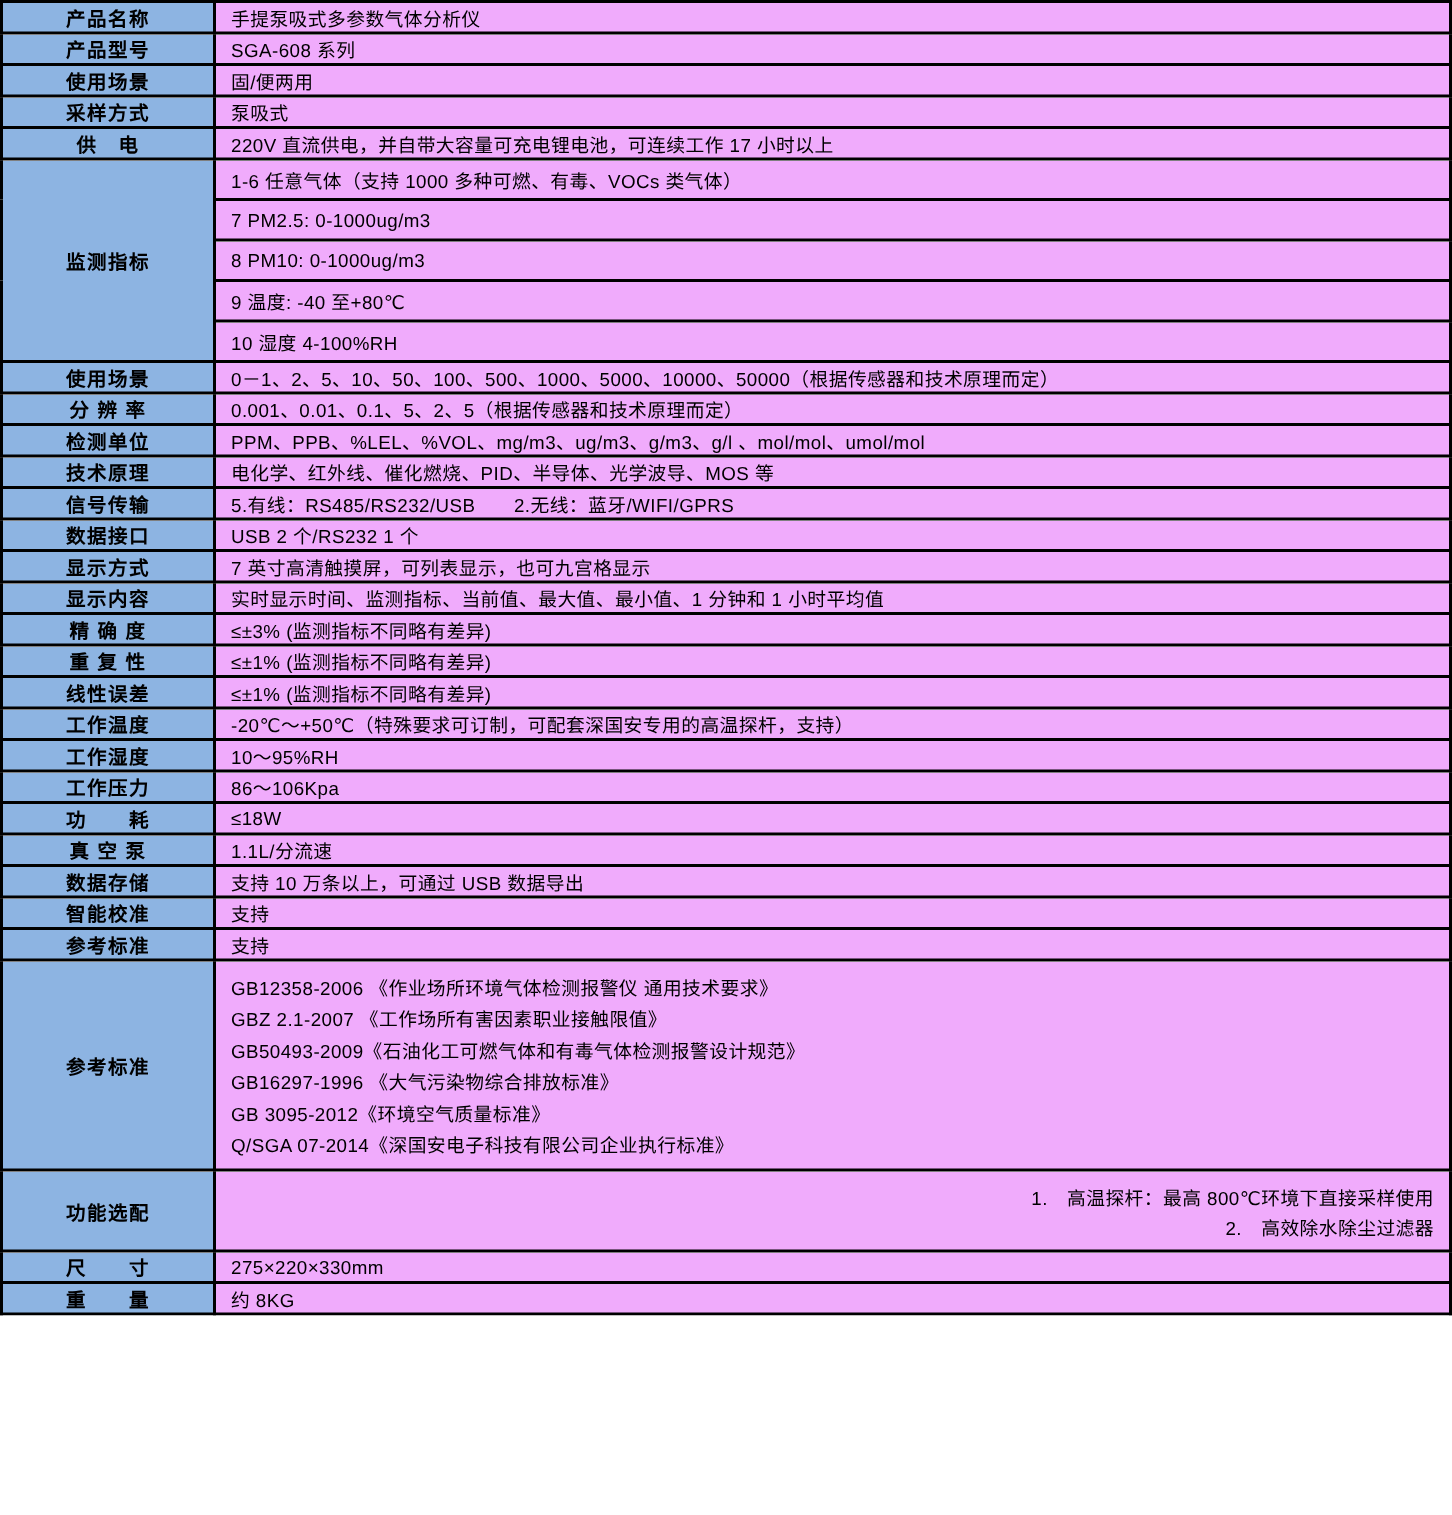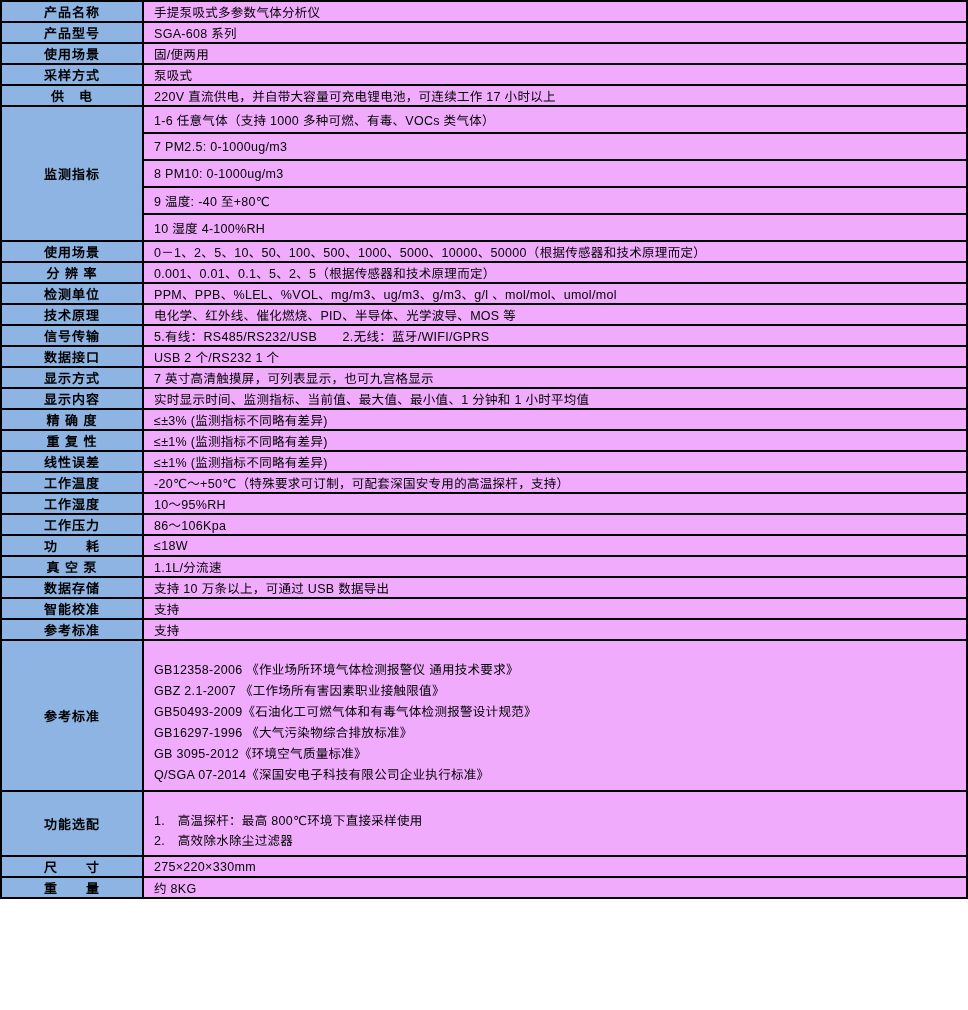--- a/index.html
+++ b/index.html
@@ -39,31 +39,32 @@
     padding: 0 10px;
     letter-spacing: 0.3px;
   }
   tr.r {
     height: 19px;
   }
   tr.r-sub {
     height: 27px;
   }
   td.value.multi {
-    padding-top: 19px;
+    padding-top: 8px;
     padding-bottom: 4px;
     margin-left: 20px;
   }
   td.value.multi .line {
     line-height: 21px;
     white-space: nowrap;
   }
   td.value.multi2 .line {
     line-height: 20px;
     white-space: nowrap;
+    text-align: right;
   }
 </style>
 </head>
 <body>
 
 <div class="spec-wrap">
   <table class="spec">
     <tbody>
       <tr class="r">
         <td class="label">产品名称</td>

